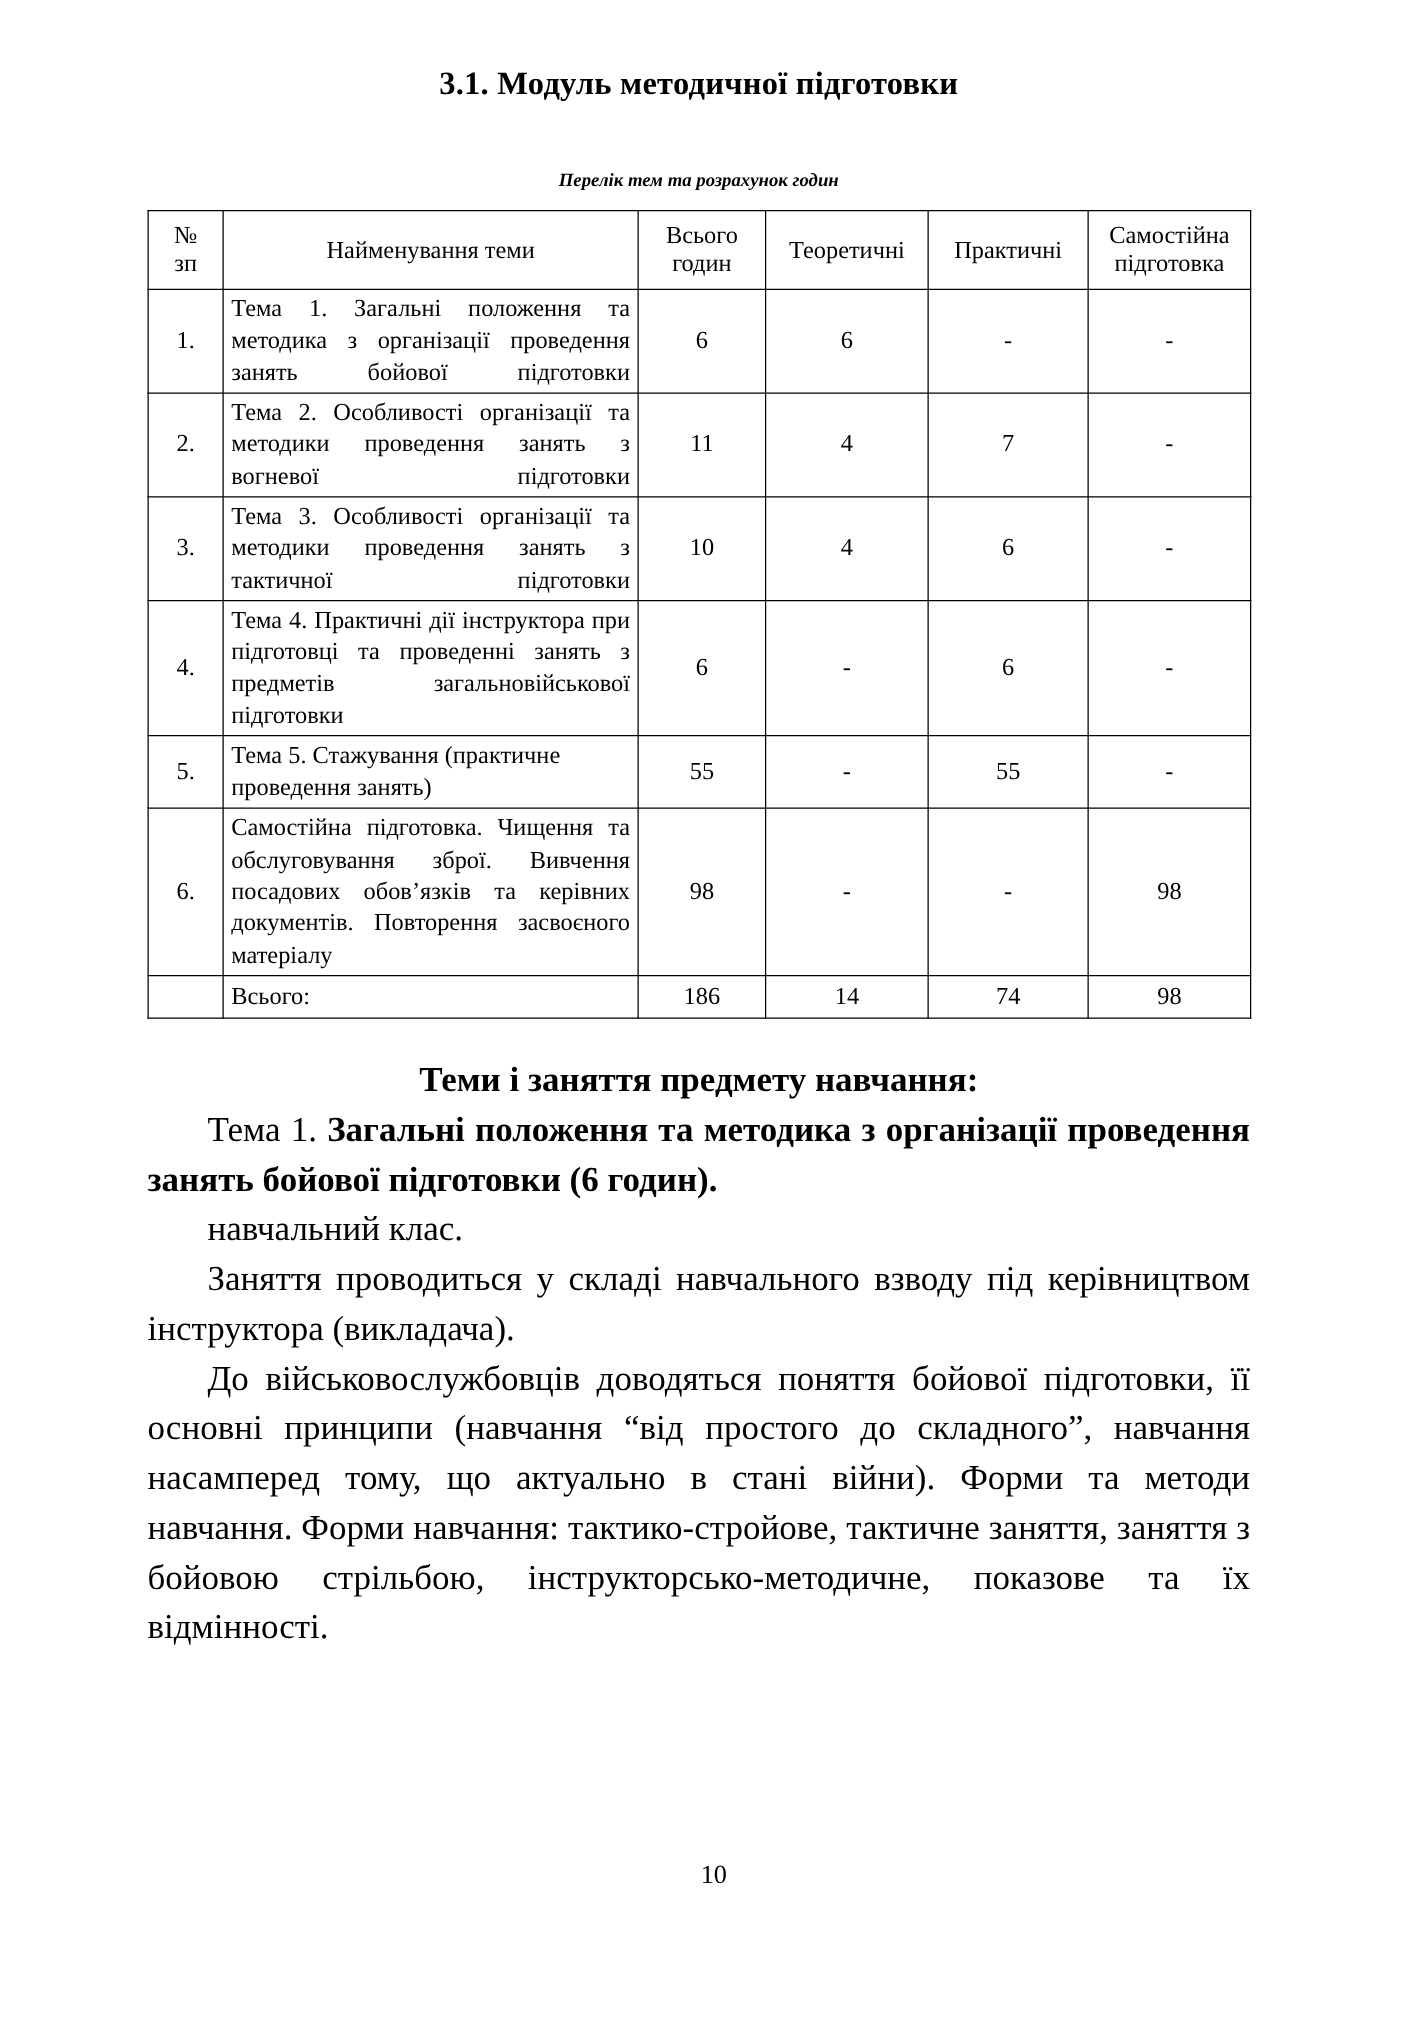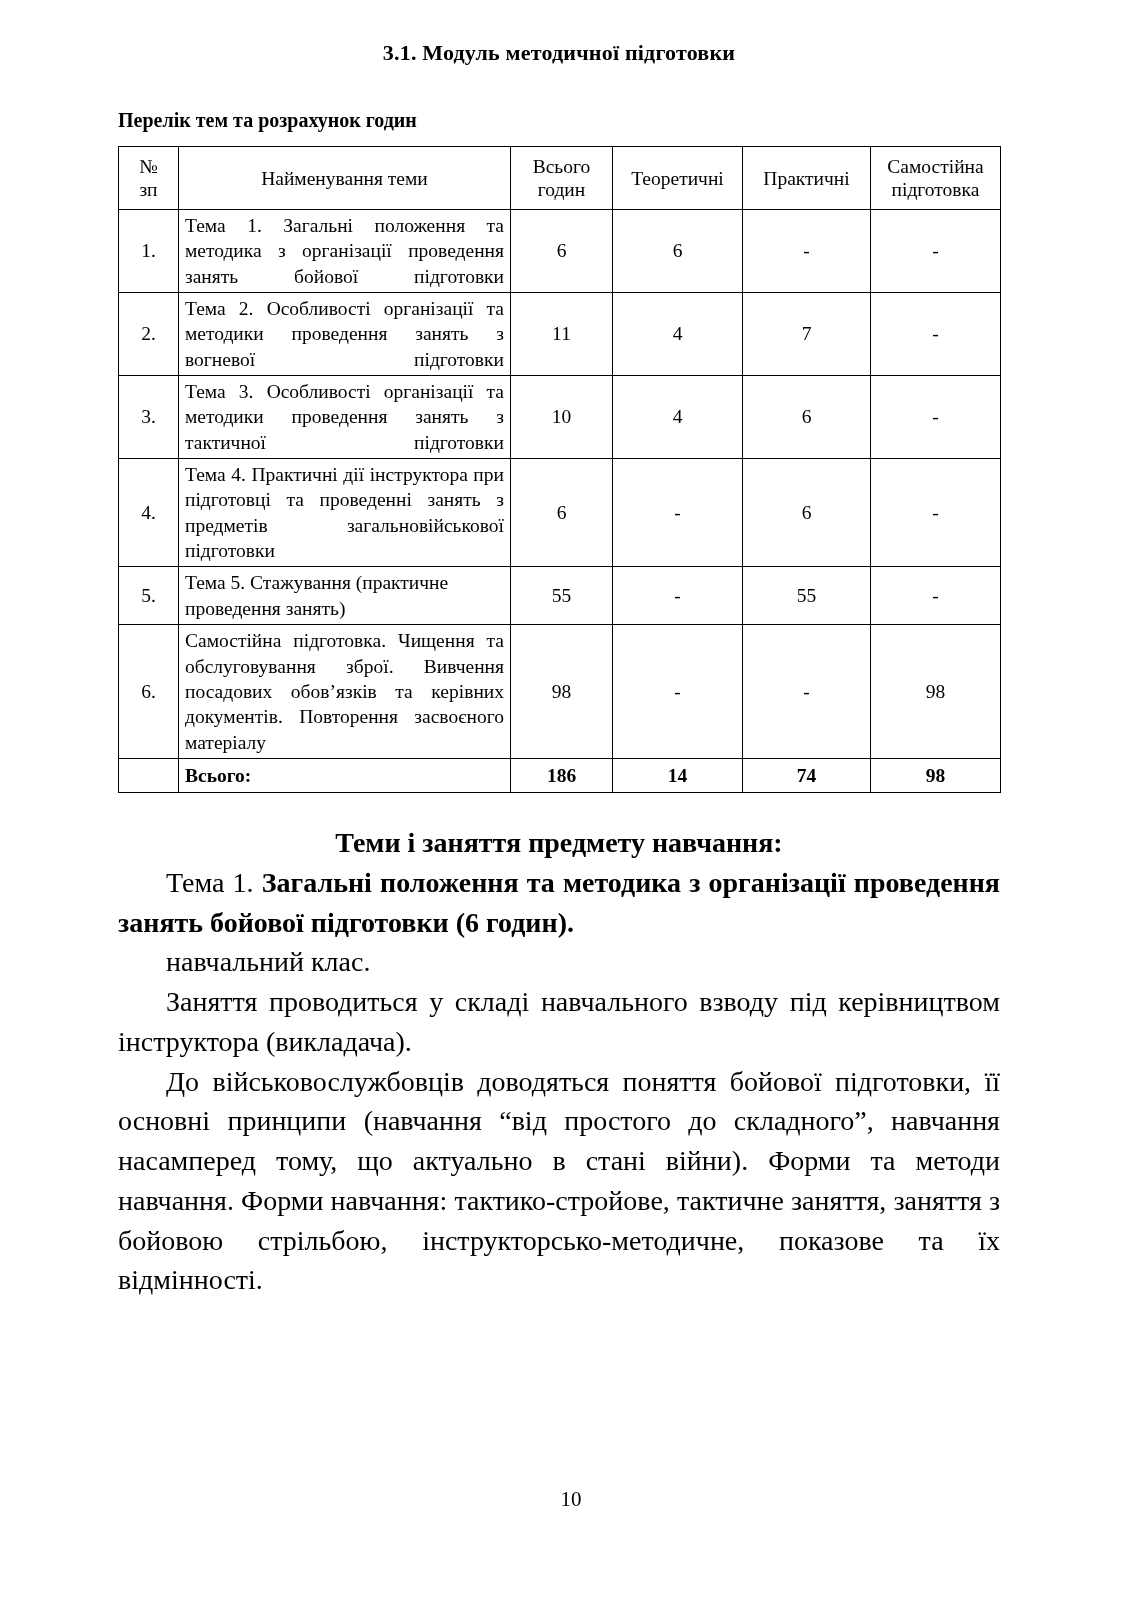--- a/index.html
+++ b/index.html
@@ -26,33 +26,35 @@
 
   h1.doc-title {
     font-size: 25.5px;
     font-weight: bold;
     text-align: center;
     margin: 0;
     padding-top: 124px;
     letter-spacing: 0.2px;
   }
   h2.doc-subtitle {
-    font-size: 22px;
-    font-weight: bold;
-    text-align: center;
-    margin: 0;
+    font-size: 26px;
+    font-weight: bold;
+    text-align: center;
+    margin: 12px;
     padding-top: 40px;
     letter-spacing: 0.2px;
   }
   h3.table-caption {
-    font-size: 20px;
-    font-weight: bold;
+    font-size: 15px;
+    font-weight: bold;
+    text-align: center;
     margin: 0;
     padding-top: 43px;
     padding-bottom: 14px;
+    font-style: italic;
   }
 
   table.hours-table {
     border-collapse: collapse;
     width: 882px;
     table-layout: fixed;
     font-size: 19.5px;
   }
   table.hours-table th,
   table.hours-table td {
@@ -80,28 +82,28 @@
   }
   td.col-theme.nojust {
     text-align: left;
     text-align-last: left;
   }
   td.col-val {
     text-align: center;
     vertical-align: middle;
   }
   tr.totals td {
-    font-weight: bold;
+    font-weight: normal;
     padding-top: 4px;
     padding-bottom: 4px;
   }
   tr.totals td.col-theme {
     text-align: left;
     text-align-last: left;
-    font-weight: bold;
+    font-weight: normal;
   }
 
   
   col.c-num    { width: 60px; }
   col.c-theme  { width: 332px; }
   col.c-total  { width: 102px; }
   col.c-theor  { width: 130px; }
   col.c-pract  { width: 128px; }
   col.c-self   { width: 130px; }
 

